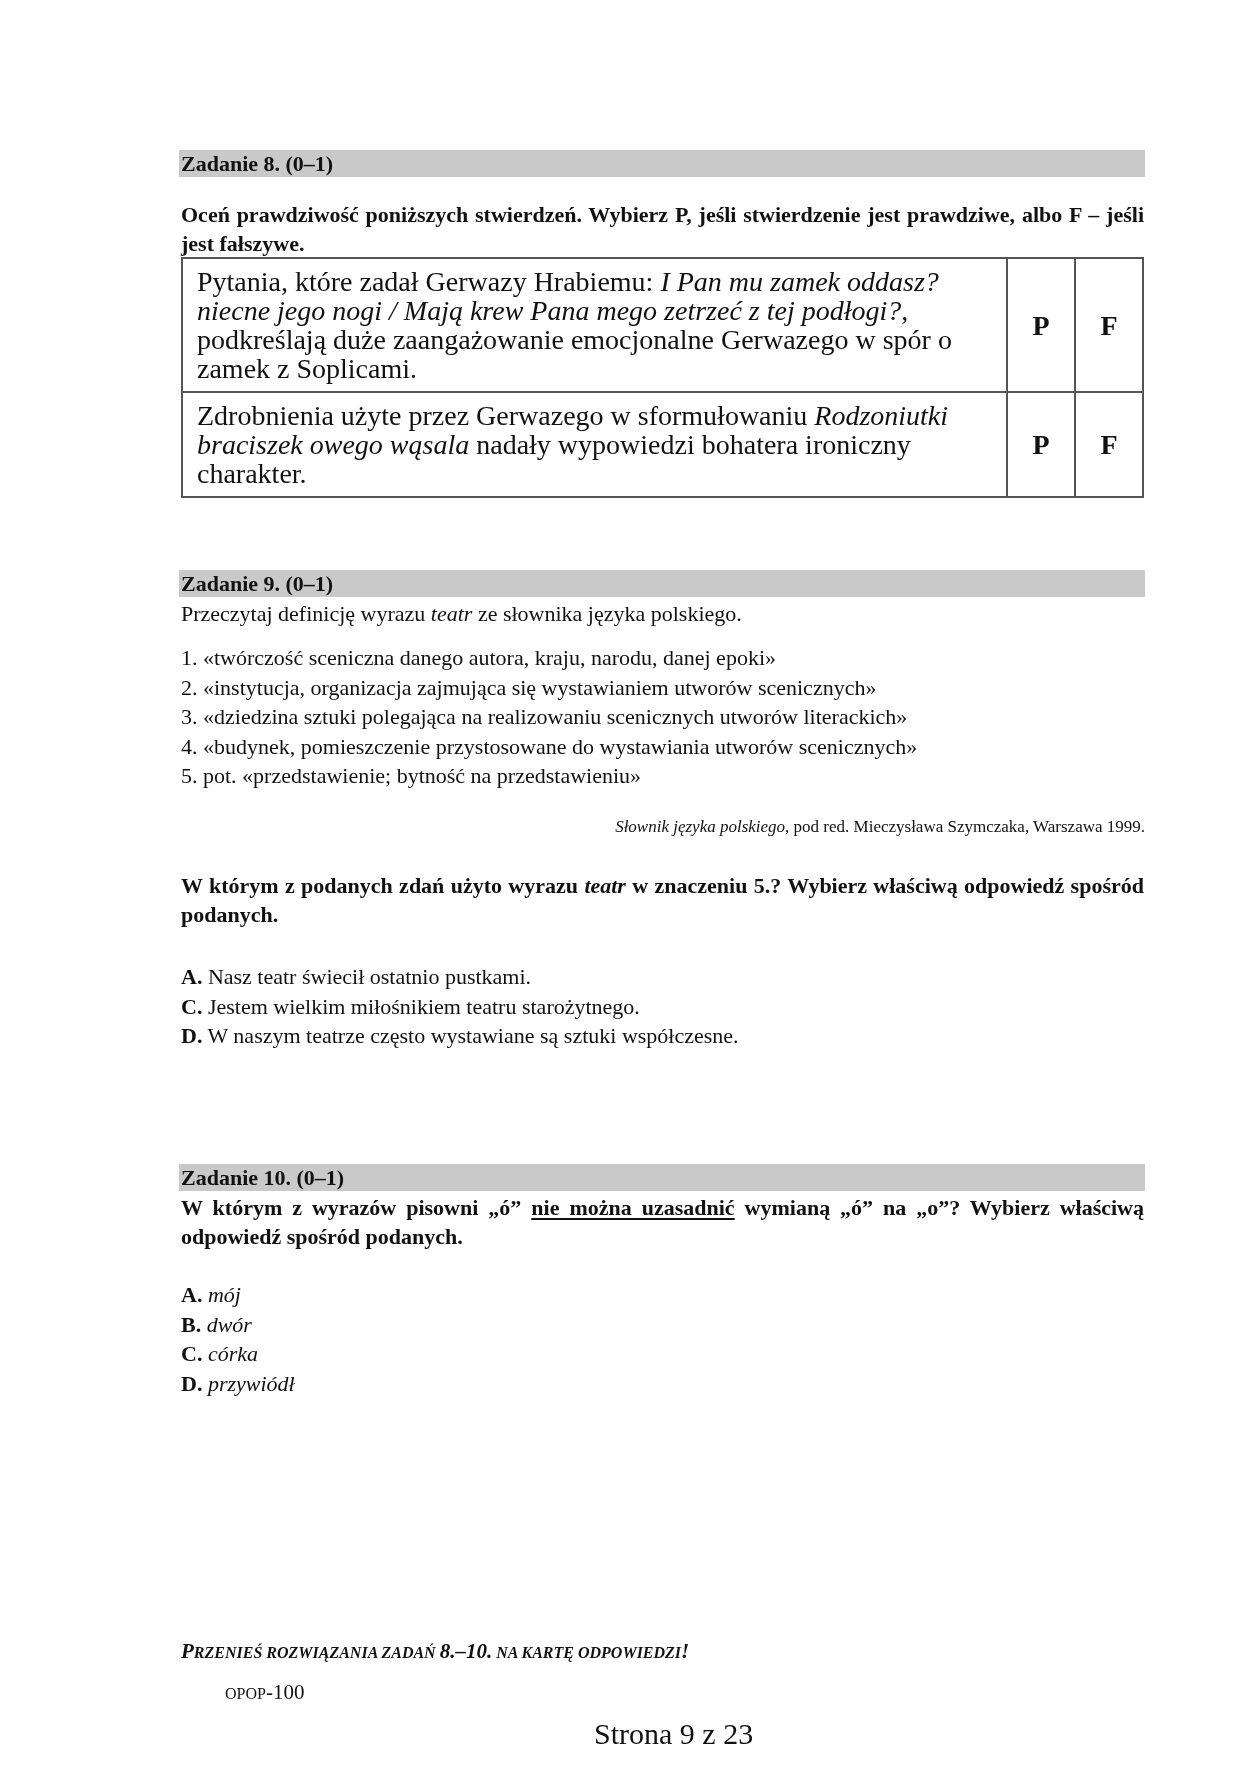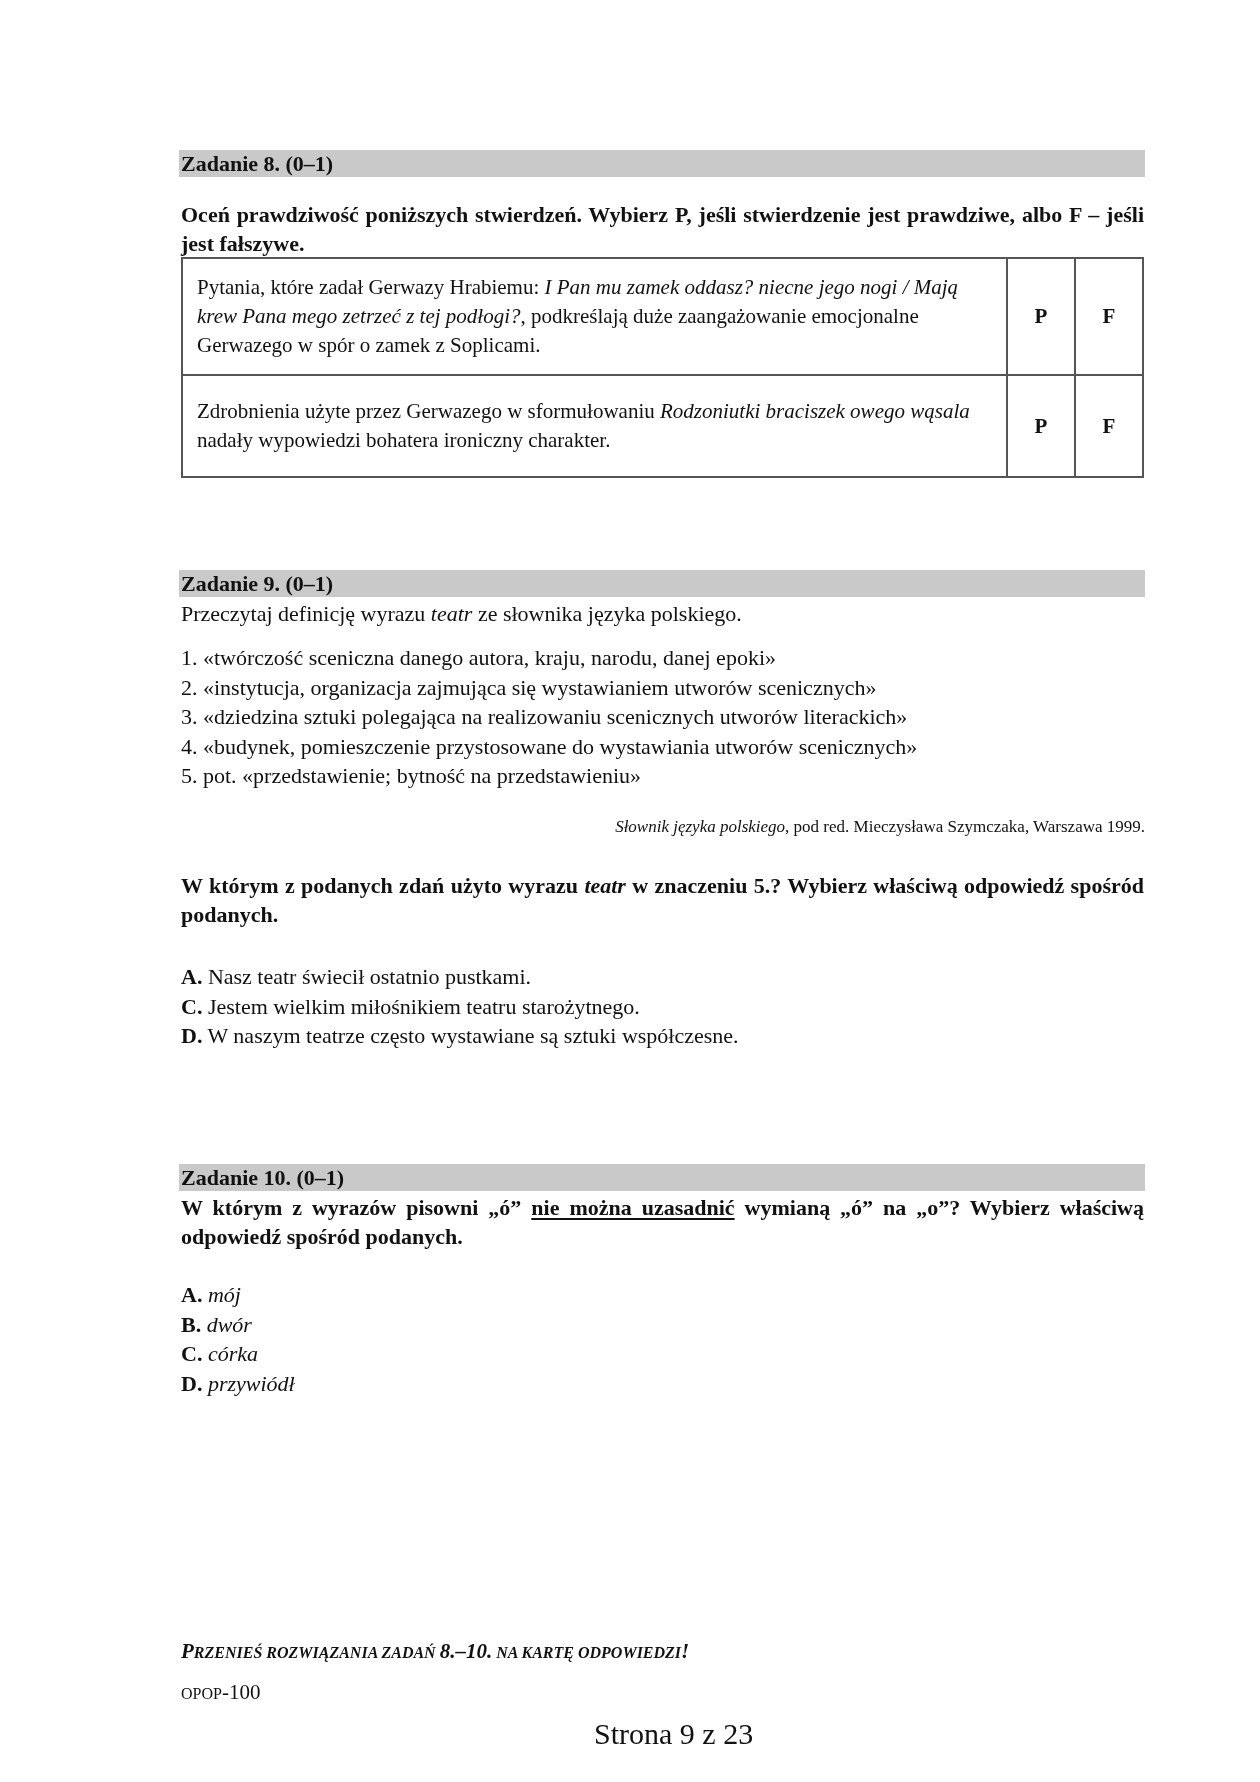--- a/index.html
+++ b/index.html
@@ -6,21 +6,21 @@
   body { width: 1260px; height: 1782px; position: relative; overflow: hidden;
          font-family: "Liberation Serif", serif; color: #111; }
   .abs { position: absolute; }
   .bar { position: absolute; left: 179px; width: 966px; height: 27px; background: #c9c9c9; }
   .bar-title { position: absolute; left: 181px; font-weight: bold; font-size: 22px; line-height: 27px; }
   .text { font-size: 22px; line-height: 29px; }
   .bold { font-weight: bold; }
   .it { font-style: italic; }
   .just { text-align: justify; text-align-last: left; }
   table.pf { position: absolute; left: 181px; top: 257px; width: 963px; border-collapse: collapse; }
-  table.pf td { border: 2px solid #555; font-size: 21px; line-height: 29px; vertical-align: middle; }
+  table.pf td { border: 2px solid #555; font-size: 28px; line-height: 29px; vertical-align: middle; }
   table.pf td.stmt { padding: 8px 16px 8px 14px; }
   table.pf td.opt { width: 64px; text-align: center; font-weight: bold; }
   .list-line { font-size: 22px; line-height: 29.5px; }
   .opt-letter { font-weight: bold; }
   .u { text-decoration: underline; text-decoration-thickness: 2px; text-underline-offset: 3px; }
   .sc-big { font-size: 21px; }
   .sc-small { font-size: 16px; }
 </style>
 </head>
 <body>
@@ -87,15 +87,15 @@
   <div class="list-line"><span class="opt-letter">B.</span> <span class="it">dwór</span></div>
   <div class="list-line"><span class="opt-letter">C.</span> <span class="it">córka</span></div>
   <div class="list-line"><span class="opt-letter">D.</span> <span class="it">przywiódł</span></div>
 </div>
 
 <div class="abs it bold" style="left:181px; top:1630px; line-height:26px;margin-top:8px;">
   <span class="sc-big">P</span><span class="sc-small">RZENIEŚ ROZWIĄZANIA ZADAŃ </span><span class="sc-big">8.–10.</span><span class="sc-small"> NA KARTĘ ODPOWIEDZI</span><span class="sc-big">!</span>
 </div>
 
 <div class="abs" style="left:181px; top:1679px; line-height:26px;">
-  <span style="font-size:16px;">OPOP</span><span style="font-size:21px;">-100</span>
+  <span style="font-size:16px;margin-left:44px;">OPOP</span><span style="font-size:21px;">-100</span>
 </div>
 <div class="abs" style="left:594px; top:1721px; font-size:30px; line-height:26px;">Strona 9 z 23</div>
 
 </body></html>

